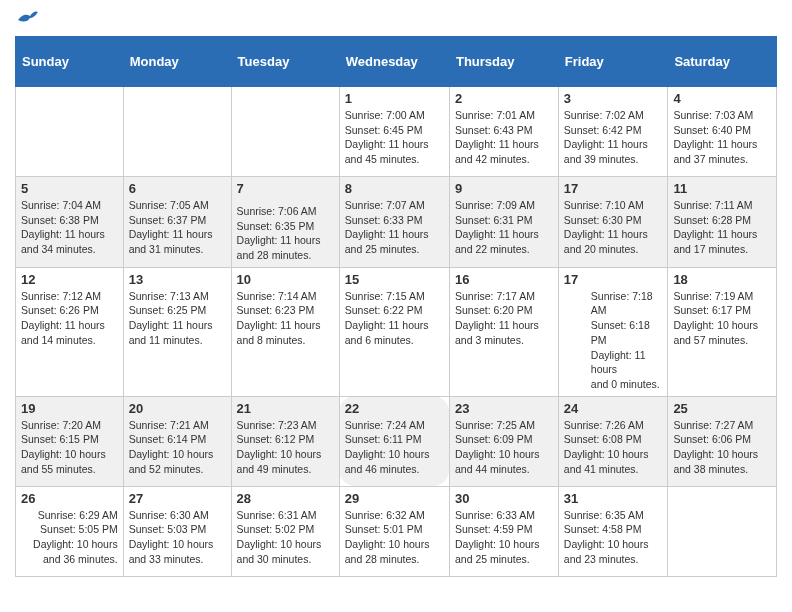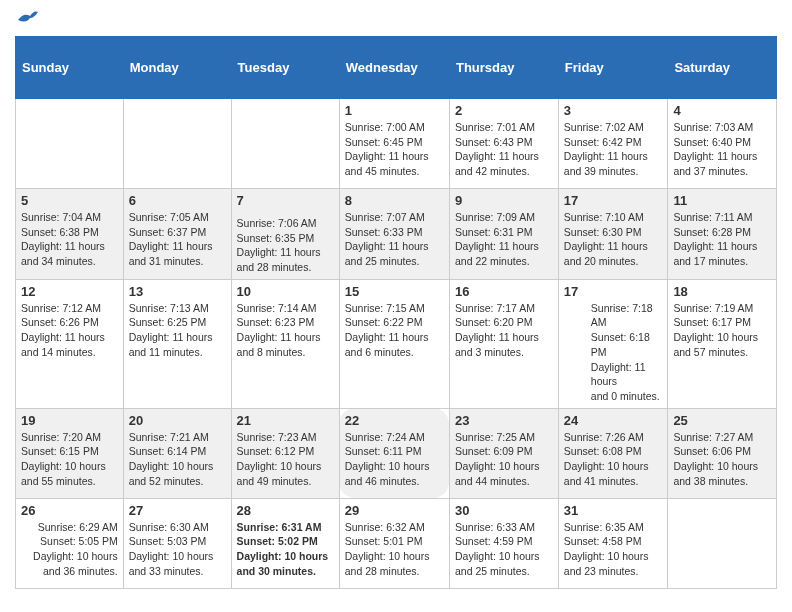--- a/index.html
+++ b/index.html
@@ -47,21 +47,21 @@
     }
     .calendar {
       width: 100%;
       border-collapse: collapse;
       border: 1px solid #ccc;
     }
     .calendar th {
       background-color: #2a6db5;
       color: #fff;
       text-align: left;
-      padding: 23px 6px;
+      padding: 17px 6px;
       font-size: 13px;
       border: 1px solid #2a6db5;
     }
     .calendar td {
       vertical-align: top;
       border: 1px solid #ccc;
       padding: 4px 5px;
       width: 113px;
       min-height: 80px;
       font-size: 11px;
@@ -309,21 +309,21 @@
           </td>
           <td style="background: rgb(255, 255, 255); height: 90px;">
             <span class="day-number">27</span>
             <div class="day-info" style="white-space: pre-line;">Sunrise: 6:30 AM
 Sunset: 5:03 PM
 Daylight: 10 hours
 and 33 minutes.</div>
           </td>
           <td style="background: rgb(255, 255, 255); height: 90px;">
             <span class="day-number">28</span>
-            <div class="day-info" style="white-space: pre-line; font-weight: bold;">Sunrise: 6:31 AM
+            <div class="day-info" style="white-space: pre-line;">Sunrise: 6:31 AM
 Sunset: 5:02 PM
 Daylight: 10 hours
 and 30 minutes.</div>
           </td>
           <td style="background: rgb(255, 255, 255); height: 90px;">
             <span class="day-number">29</span>
             <div class="day-info" style="white-space: pre-line;">Sunrise: 6:32 AM
 Sunset: 5:01 PM
 Daylight: 10 hours
 and 28 minutes.</div>

